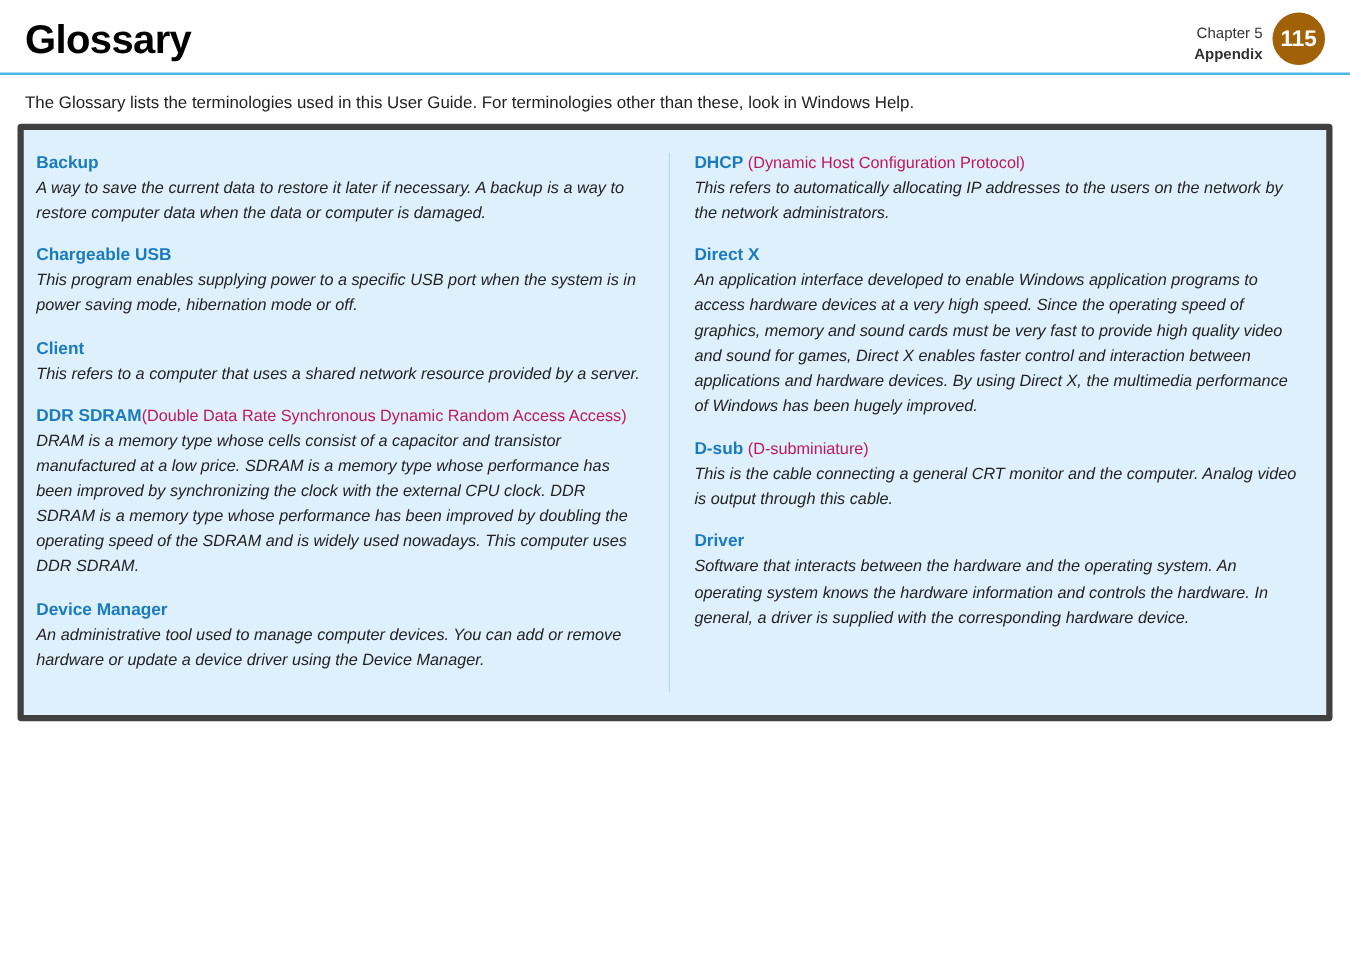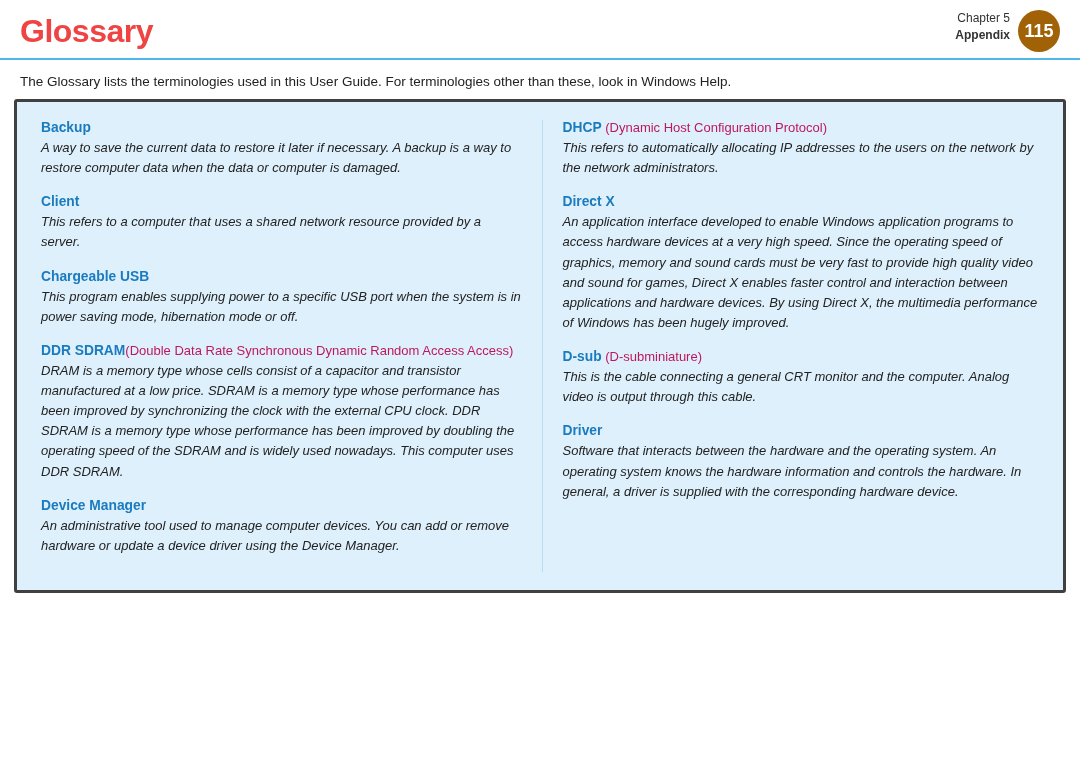--- a/index.html
+++ b/index.html
@@ -17,26 +17,26 @@
       display: flex;
       align-items: center;
       justify-content: space-between;
       padding: 10px 20px 6px 20px;
       border-bottom: 2px solid #4db8e8;
       position: relative;
     }
     .header-title {
       font-size: 32px;
       font-weight: 900;
-      color: #ef4444;
+      color: #000000;
       letter-spacing: -0.5px;
     }
     .header-chapter {
       display: flex;
-      align-items: flex-start;
+      align-items: flex-end;
       gap: 0;
     }
     .chapter-text {
       text-align: right;
       font-size: 12px;
       color: #333;
       line-height: 1.4;
       margin-right: 8px;
     }
     .chapter-text .chapter-label {
@@ -63,25 +63,25 @@
     .intro {
       padding: 14px 38px 10px 20px;
       font-size: 13.5px;
       color: #222;
     }
 
     
     .content-area {
       margin: 0 14px 14px 14px;
       background: #def0fb;
-      border: 3px solid #404040;
+      border: 5px solid #404040;
       border-radius: 3px;
       display: flex;
       gap: 0;
-      padding: 18px 16px 18px 20px;
+      padding: 18px 16px 18px 6px;
     }
 
     .col {
       flex: 1;
       padding: 0 16px;
     }
     .col:first-child {
       padding-left: 4px;
       border-right: none;
     }
@@ -136,26 +136,26 @@
 </div>
 
 <div class="content-area">
 
   <div class="col" id="left-col">
       <div class="term-block">
         <div class="term-title">Backup</div>
         <div class="term-body">A way to save the current data to restore it later if necessary. A backup is a way to restore computer data when the data or computer is damaged.</div>
       </div>
       <div class="term-block">
+        <div class="term-title">Chargeable USB</div>
+        <div class="term-body">This program enables supplying power to a specific USB port when the system is in power saving mode, hibernation mode or off.</div>
+      </div>
+      <div class="term-block">
         <div class="term-title">Client</div>
         <div class="term-body">This refers to a computer that uses a shared network resource provided by a server.</div>
-      </div>
-      <div class="term-block">
-        <div class="term-title">Chargeable USB</div>
-        <div class="term-body">This program enables supplying power to a specific USB port when the system is in power saving mode, hibernation mode or off.</div>
       </div>
       <div class="term-block">
         <div class="term-title">DDR SDRAM<span class="term-subtitle">(Double Data Rate Synchronous Dynamic Random Access Access)</span></div>
         <div class="term-body">DRAM is a memory type whose cells consist of a capacitor and transistor manufactured at a low price. SDRAM is a memory type whose performance has been improved by synchronizing the clock with the external CPU clock. DDR SDRAM is a memory type whose performance has been improved by doubling the operating speed of the SDRAM and is widely used nowadays. This computer uses DDR SDRAM.</div>
       </div>
       <div class="term-block">
         <div class="term-title">Device Manager</div>
         <div class="term-body">An administrative tool used to manage computer devices. You can add or remove hardware or update a device driver using the Device Manager.</div>
       </div>
     </div>

